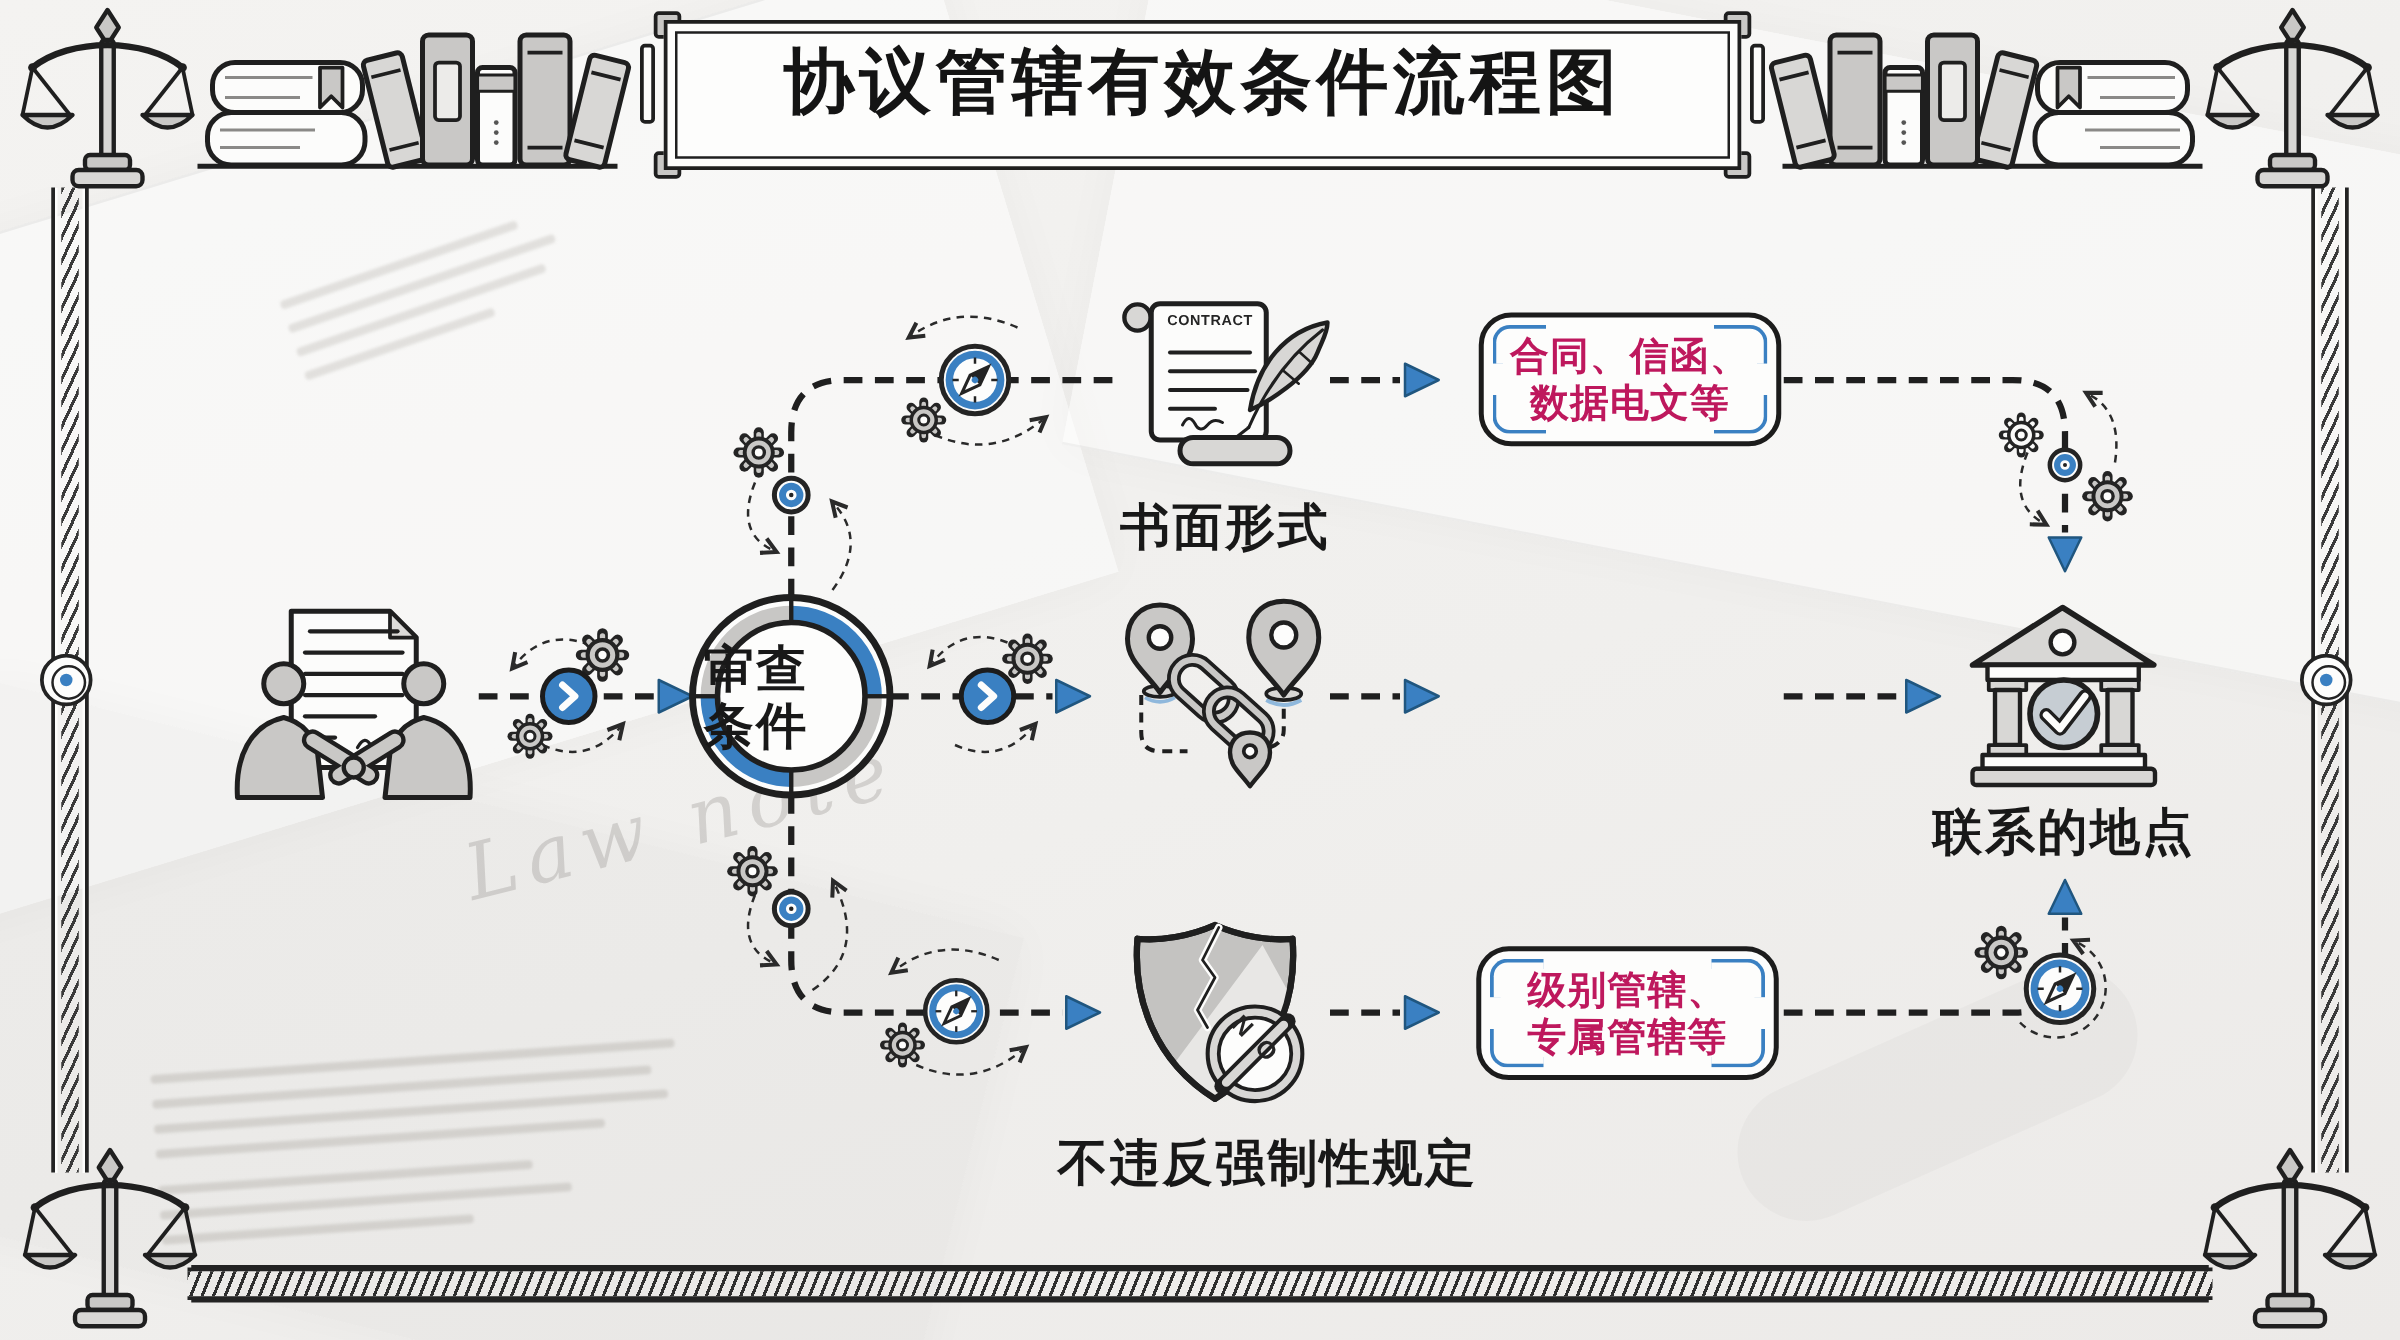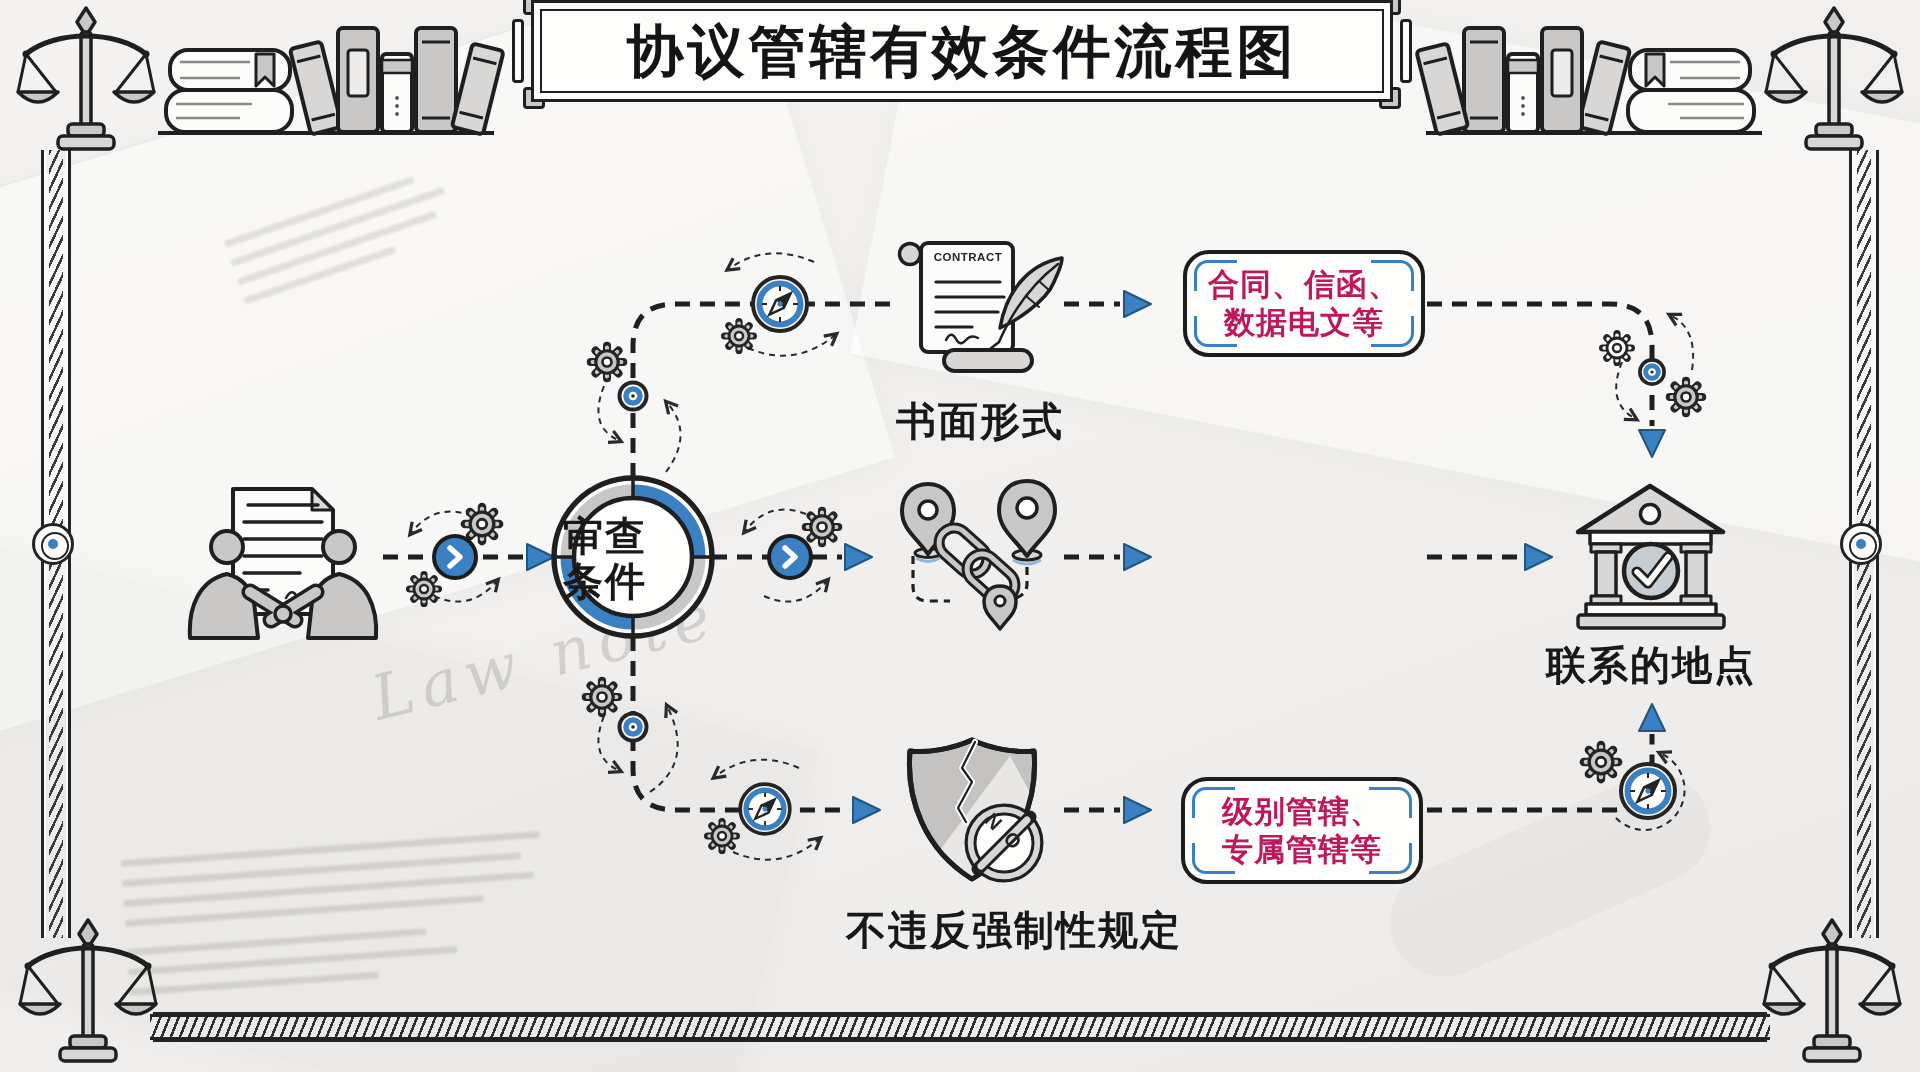--- a/index.html
+++ b/index.html
@@ -28,21 +28,21 @@
   .medallion{position:absolute;top:523px;width:42px;height:42px;border-radius:50%;
     background:#fdfdfc;border:3px solid #232323;box-sizing:border-box;}
   .medallion.l{left:32px;}.medallion.r{left:1840px;}
   .medallion::before{content:"";position:absolute;left:6px;top:6px;width:24px;height:24px;border-radius:50%;border:2.5px solid #232323;}
   .medallion::after{content:"";position:absolute;left:13px;top:13px;width:10px;height:10px;border-radius:50%;background:#3a80c2;}
   .bottom-border{position:absolute;left:150px;top:1014px;width:1620px;height:26px;box-sizing:border-box;
     border-top:3px solid #232323;border-bottom:3px solid #232323;
     background:repeating-linear-gradient(112deg,#2e2e2e 0 2.5px,transparent 2.5px 8.5px);
     box-shadow:0 5px 0 -3px #232323, 0 -5px 0 -3px #232323;}
   
-  .banner{position:absolute;left:531px;top:0;width:862px;height:102px;}
+  .banner{position:absolute;left:531px;top:16px;width:862px;height:120px;font-family:Liberation Serif, serif;}
   .banner .tab{position:absolute;width:22px;height:22px;background:#c9c8c6;border:3px solid #1f1f1f;box-sizing:border-box;border-radius:4px;}
   .tab.tl{left:-8px;top:-7px;}.tab.tr{right:-8px;top:-7px;}.tab.bl{left:-8px;bottom:-7px;}.tab.br{right:-8px;bottom:-7px;}
   .banner .side-brk{position:absolute;top:19px;width:12px;height:64px;background:#fdfdfc;border:3px solid #1f1f1f;border-radius:4px;box-sizing:border-box;}
   .side-brk.lft{left:-19px;}.side-brk.rgt{right:-19px;}
   .banner-inner{position:relative;width:100%;height:100%;background:#fdfdfc;border:3px solid #1f1f1f;box-sizing:border-box;z-index:1;}
   .banner-inner::before{content:"";position:absolute;left:6px;top:6px;right:6px;bottom:6px;border:2.5px solid #1f1f1f;}
   .banner h1{margin:0;text-align:center;line-height:96px;font-size:57px;font-weight:900;letter-spacing:4px;color:#141414;}
   
   .lbl{position:absolute;color:#181818;font-weight:900;text-align:center;font-size:40px;letter-spacing:2px;white-space:nowrap;}
   .review-txt{position:absolute;left:563px;top:514px;width:140px;text-align:left;font-weight:900;color:#181818;font-size:40px;line-height:45px;letter-spacing:2px;}
@@ -398,21 +398,21 @@
   <div class="no-text">NO</div>
 
   <div class="rbox" style="left:1183px;top:250px;">
     <span class="brk tl"></span>
       <span class="brk tr"></span>
     <span class="brk bl"></span>
       <span class="brk br"></span>
     <div class="bl1">合同、信函、</div>
     <div class="bl2">数据电文等</div>
   </div>
-  <div class="rbox" style="left:1181px;top:757px;margin-top:20px;">
+  <div class="rbox" style="left:1181px;top:757px;">
     <span class="brk tl"></span>
       <span class="brk tr"></span>
     <span class="brk bl"></span>
       <span class="brk br"></span>
     <div class="bl1">级别管辖、</div>
     <div class="bl2">专属管辖等</div>
   </div>
 
 </div>
 

